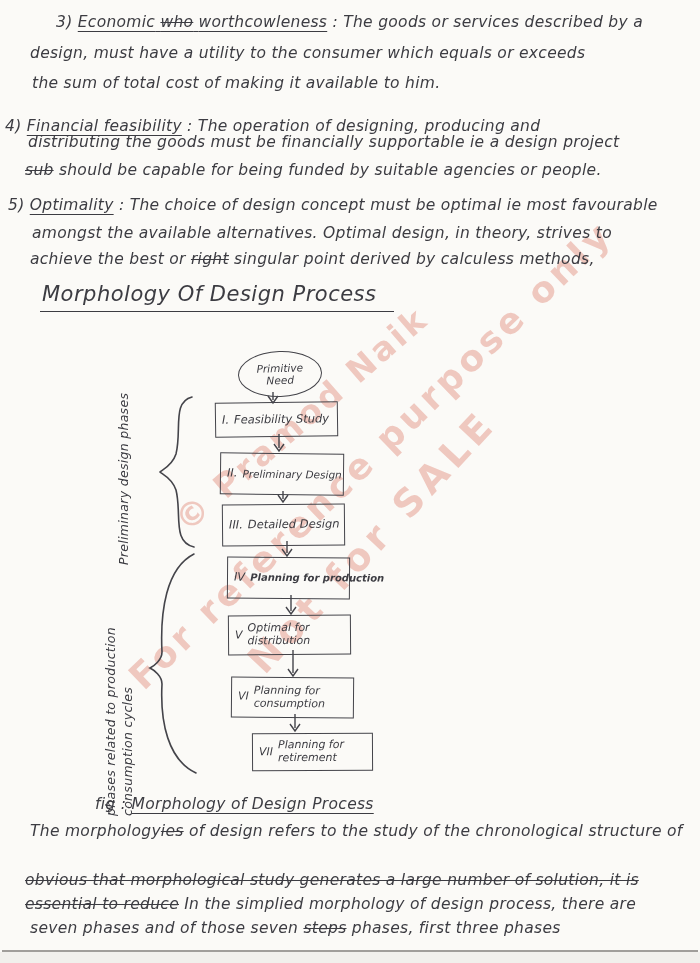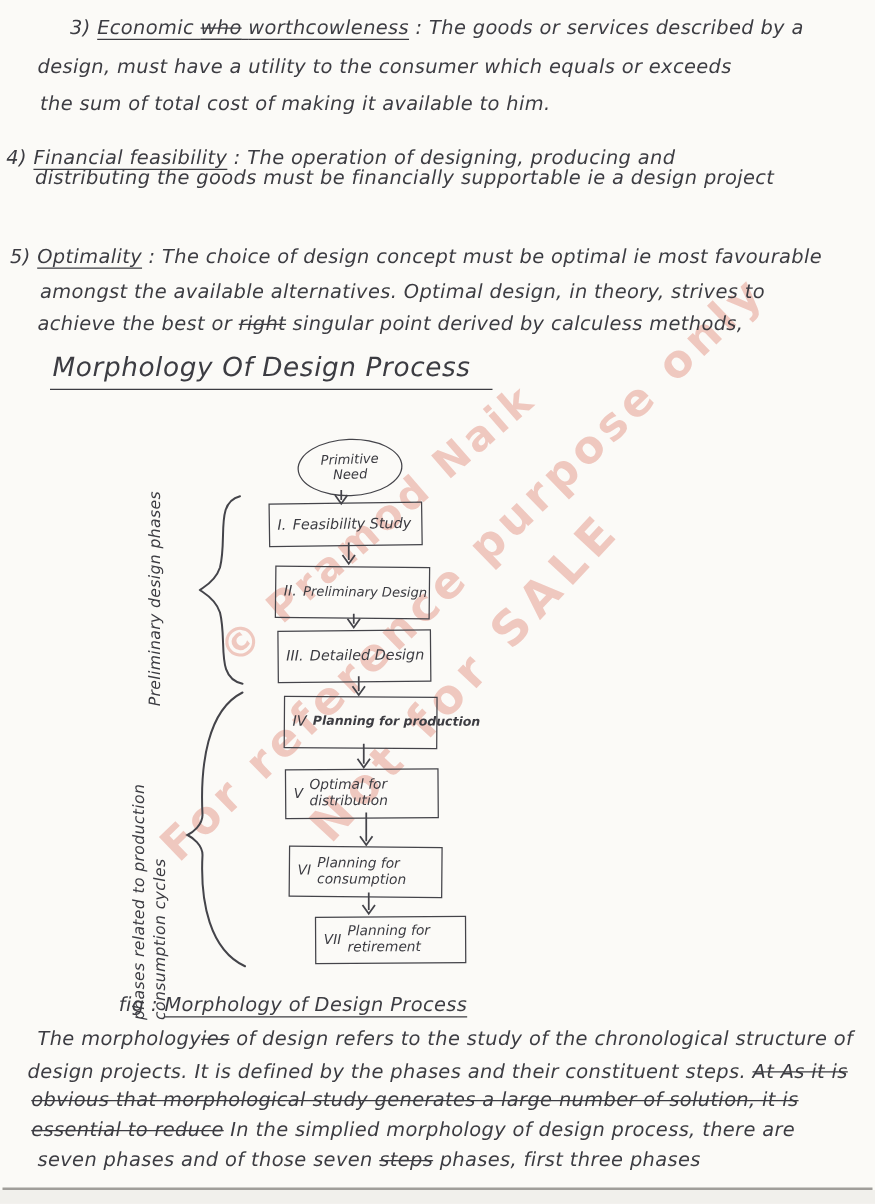--- a/index.html
+++ b/index.html
@@ -69,20 +69,24 @@
   <div class="line" style="top:44px;left:30px;">design, must have a utility to the consumer which equals or exceeds</div>
   <div class="line" style="top:74px;left:32px;">the sum of total cost of making it available to him.</div>
 
   <div class="line" style="top:105px;left:5px;margin-top:12px;">
     <span>4)</span>
     <span class="u">Financial feasibility</span>
     <span>:</span>
     <span>The operation of designing, producing and</span>
   </div>
   <div class="line" style="top:133px;left:28px;">distributing the goods must be financially supportable ie a design project</div>
+  <div class="line" style="top:161px;left:25px;">
+    <span class="strike">sub</span>
+    <span>should be capable for being funded by suitable agencies or people.</span>
+  </div>
 
   <div class="line" style="top:196px;left:8px;">
     <span>5)</span>
     <span class="u">Optimality</span>
     <span>:</span>
     <span>The choice of design concept must be optimal ie most favourable</span>
   </div>
   <div class="line" style="top:224px;left:32px;">amongst the available alternatives. Optimal design, in theory, strives to</div>
   <div class="line" style="top:250px;left:30px;">
     <span>achieve the best or</span>
@@ -184,24 +188,20 @@
     <div class="line caption" style="top:795px;left:95px;">
       <span>fig :</span>
       <span class="u">Morphology of Design Process</span>
     </div>
   </div>
 
   <div class="line" style="top:822px;left:30px;">
     <span>The morphology</span><span class="strike">ies</span>
     <span>of design refers to the study of the chronological structure of</span>
   </div>
-  <div class="line" style="top:848px;left:22px;">
-    <span>design projects. It is defined by the phases and their constituent steps.</span>
-    <span class="strike">At As it is</span>
-  </div>
   <div class="line" style="top:871px;left:25px;">
     <span class="strike">obvious that morphological study generates a large number of solution, it is</span>
   </div>
   <div class="line" style="top:895px;left:25px;font-style:italic;">
     <span class="strike">essential to reduce</span>
     <span>In the simplied morphology of design process, there are</span>
   </div>
   <div class="line" style="top:919px;left:30px;">
     <span>seven phases and of those seven</span>
     <span class="strike">steps</span>

